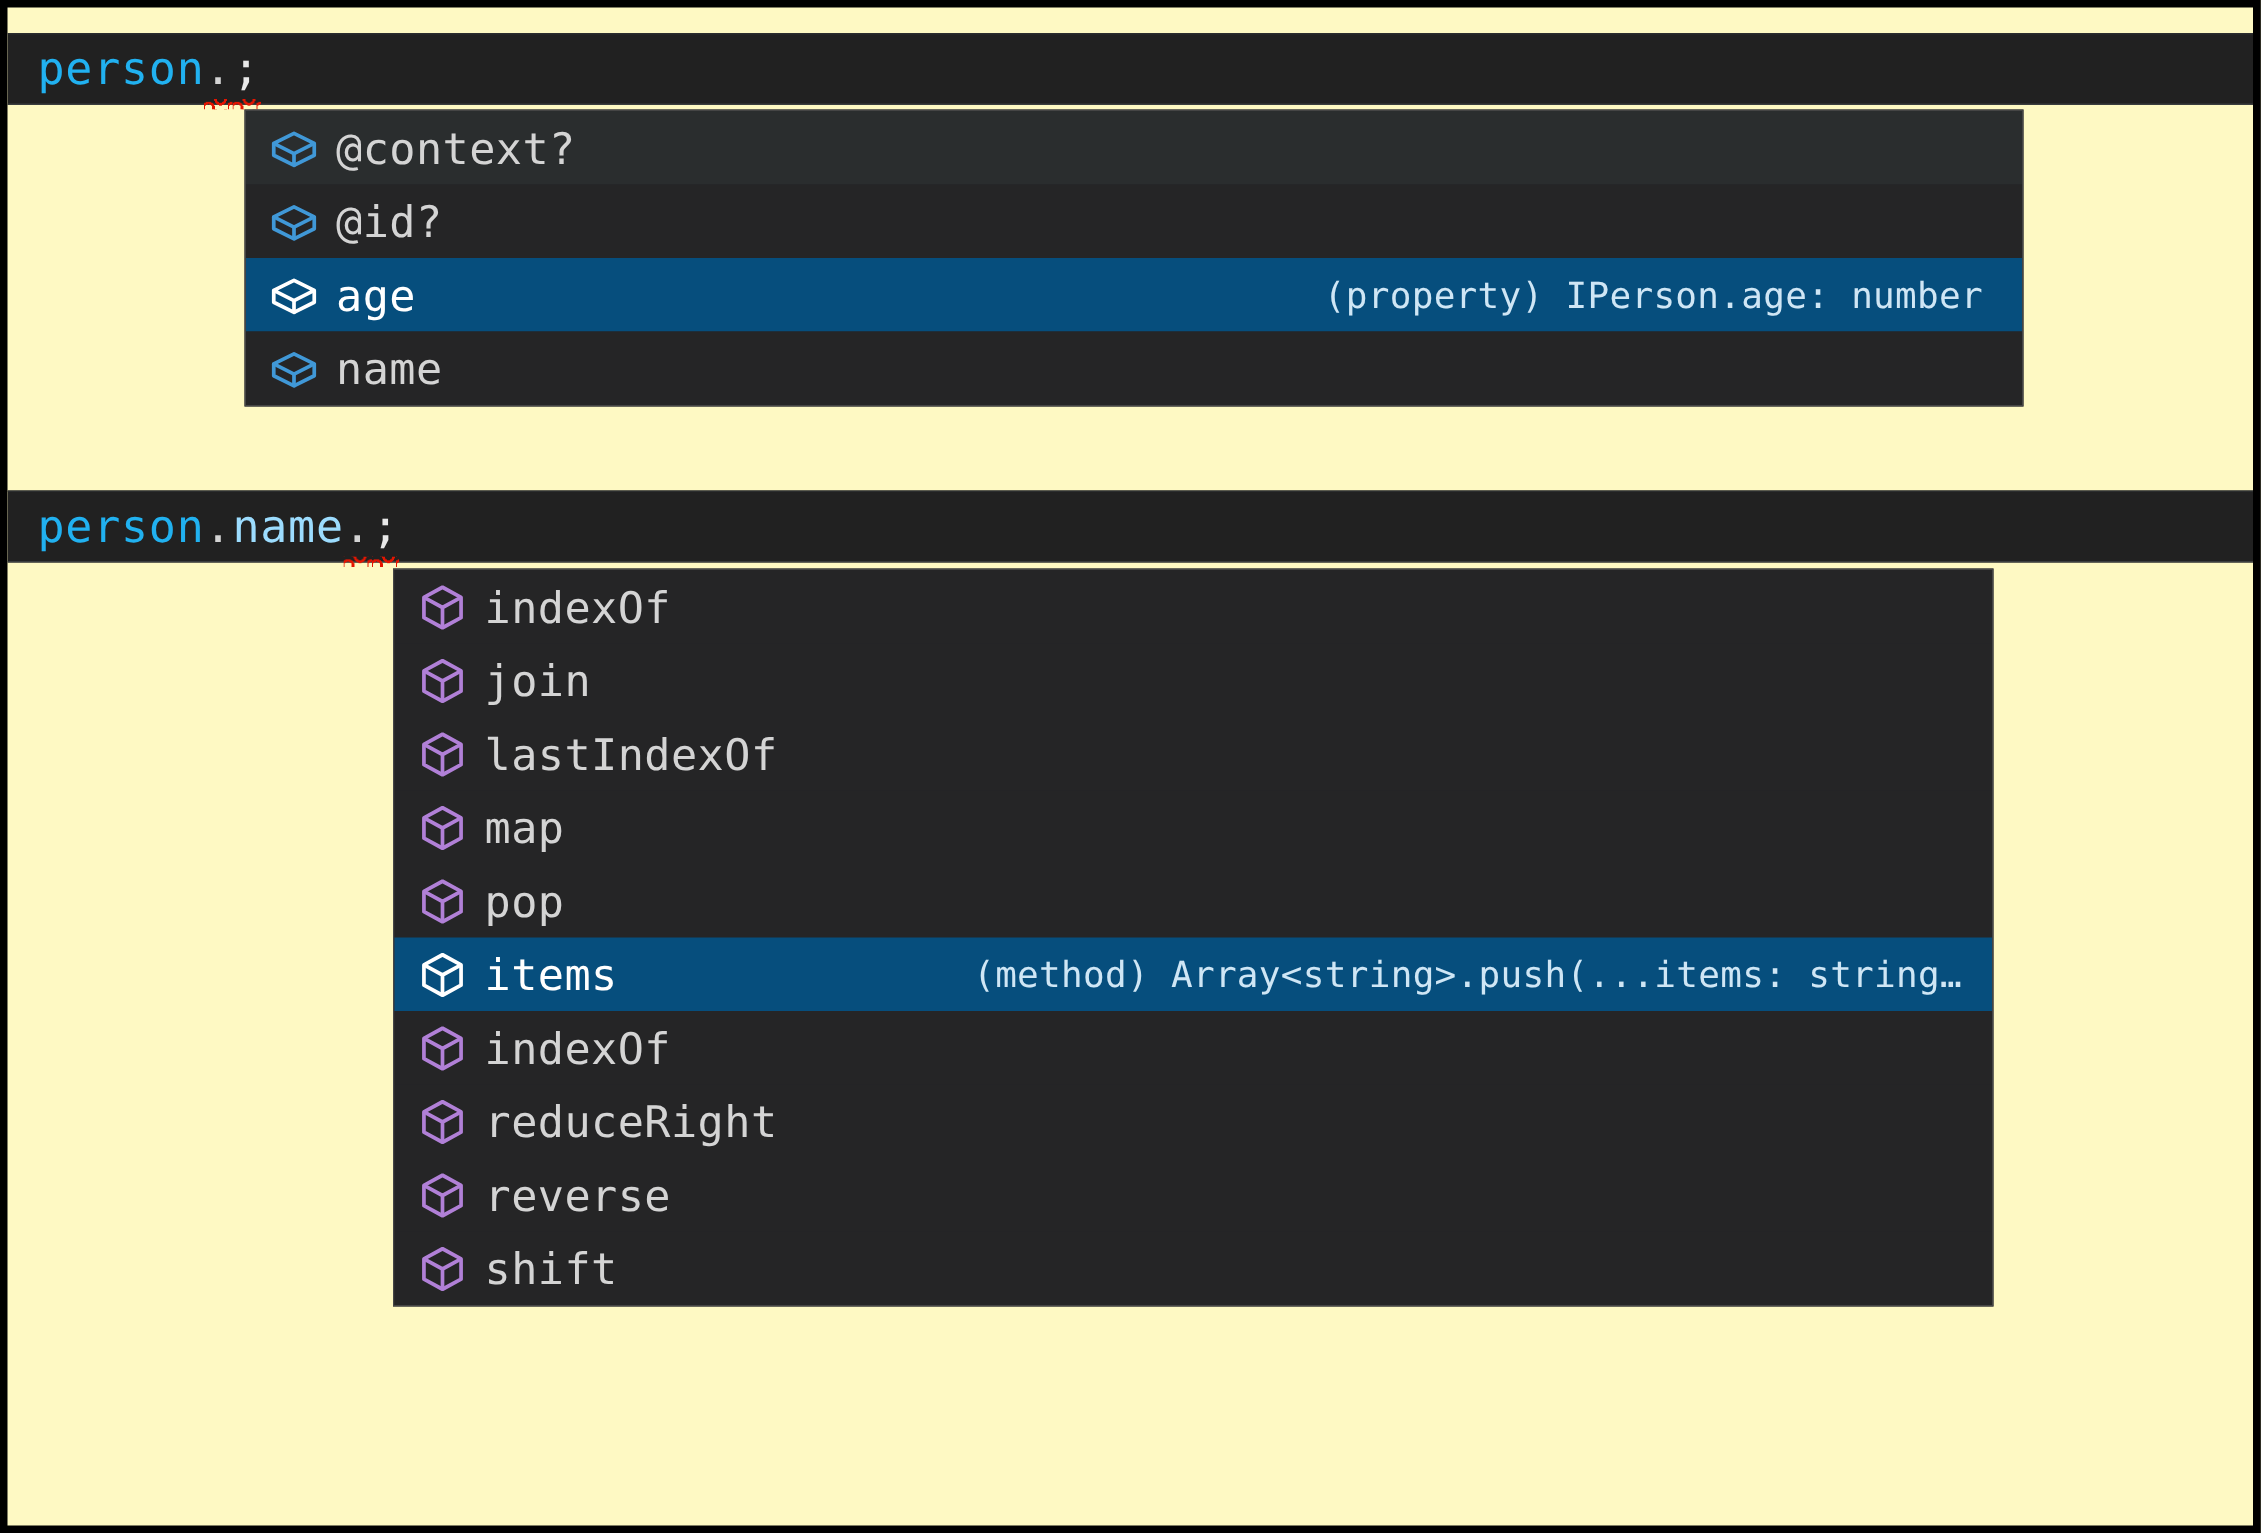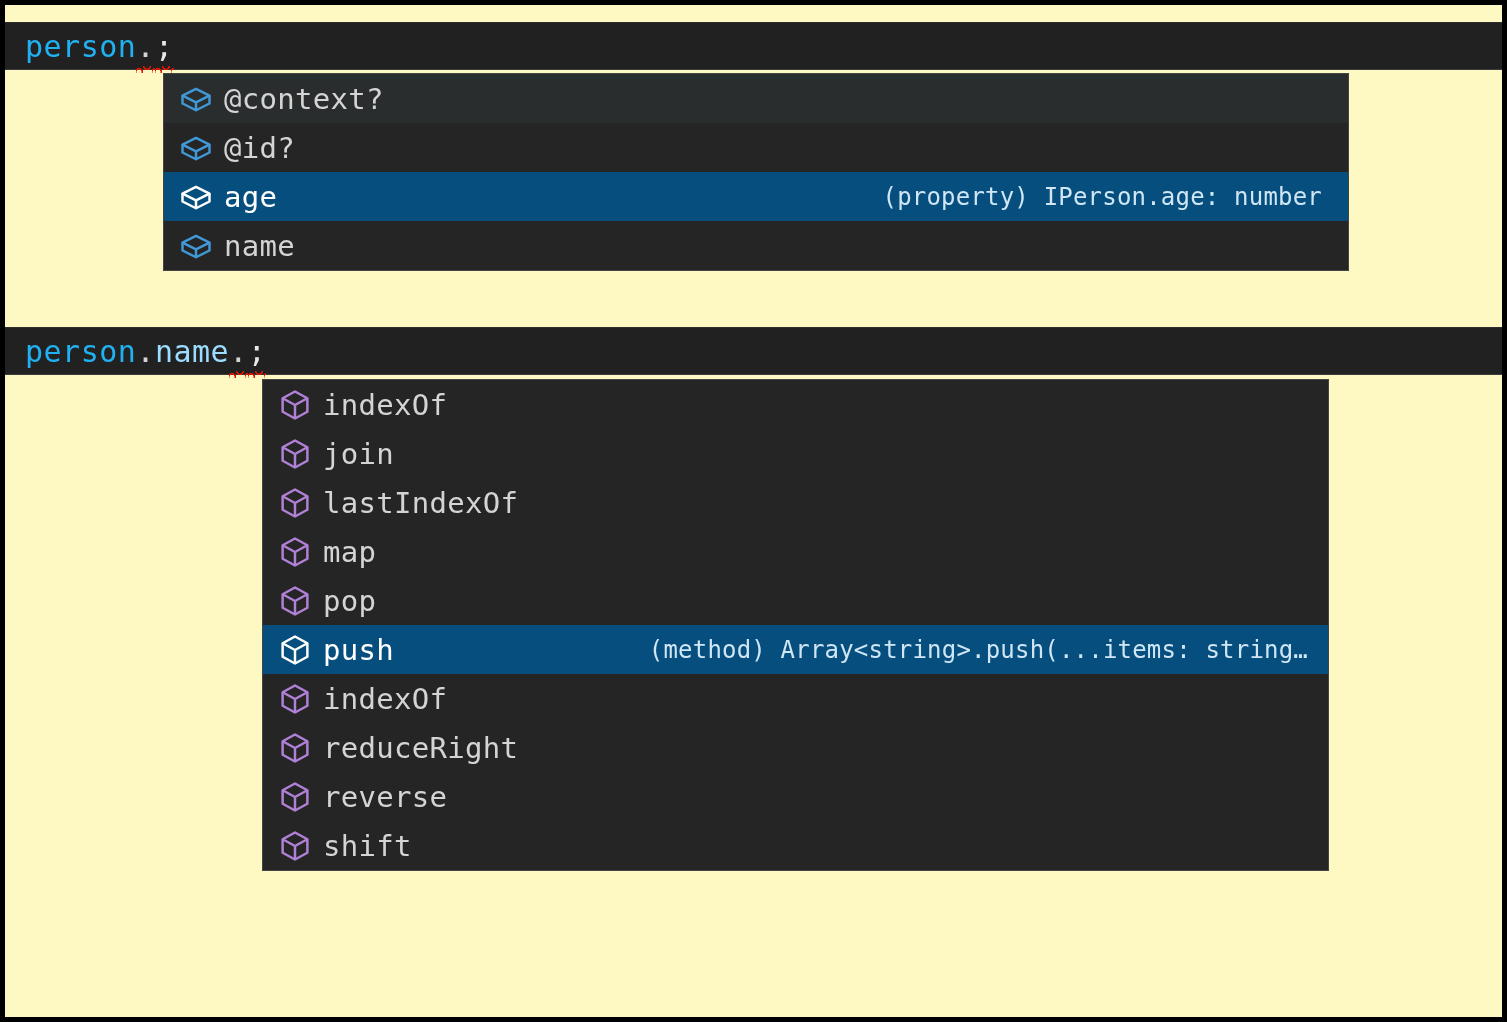--- a/index.html
+++ b/index.html
@@ -280,21 +280,21 @@
 
       <div class="suggest-row selected">
         <span class="suggest-icon">
           <svg width="36" height="36" viewBox="0 0 32 32">
             <g fill="none" stroke="#ffffff" stroke-width="2.2" stroke-linejoin="round">
               <path d="M16 4 L27 10 L27 22 L16 28 L5 22 L5 10 Z"></path>
               <path d="M5 10 L16 16 L27 10 M16 16 L16 28"></path>
             </g>
           </svg>
         </span>
-        <span class="suggest-label">push</span>
+        <span class="suggest-label">items</span>
         <span class="suggest-detail">(method) Array&lt;string&gt;.push(...items: string…</span>
       </div>
 
       <div class="suggest-row">
         <span class="suggest-icon">
           <svg width="36" height="36" viewBox="0 0 32 32">
             <g fill="none" stroke="#b180d7" stroke-width="2.2" stroke-linejoin="round">
               <path d="M16 4 L27 10 L27 22 L16 28 L5 22 L5 10 Z"></path>
               <path d="M5 10 L16 16 L27 10 M16 16 L16 28"></path>
             </g>

